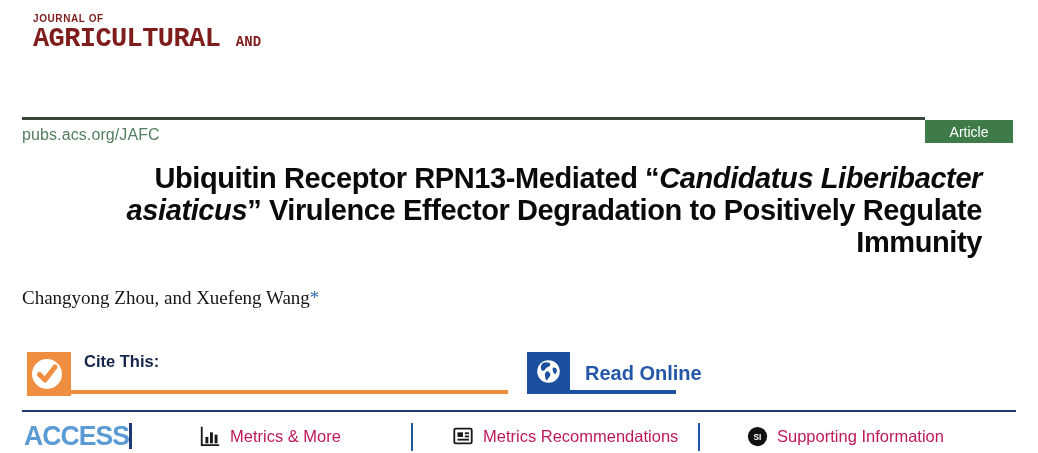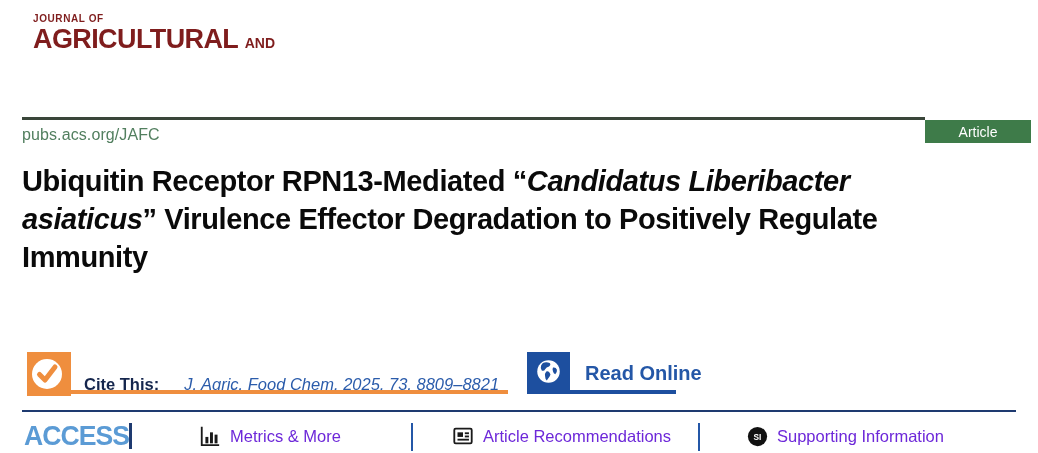--- a/index.html
+++ b/index.html
@@ -7,51 +7,52 @@
   body {
     position:relative;
     background:#ffffff;
     font-family:"Liberation Sans", sans-serif;
     overflow:hidden;
   }
 
   
   .logo { position:absolute; left:33px; top:13px; color:#7f1d1d; }
   .logo-kicker { font-size:10px; font-weight:700; letter-spacing:0.6px; margin-bottom:2px; }
-  .logo-line { font-size:27px; font-weight:800; letter-spacing:-0.6px; line-height:26px; }
+  .logo-line { font-size:27px; font-weight:800; letter-spacing:-0.6px; line-height:26px;font-family:Liberation Mono, monospace; }
   .logo-and { font-size:14px; font-weight:700; letter-spacing:0; }
 
   
   .head-rule { position:absolute; left:22px; top:117px; width:903px; height:3px; background:#3a463a; }
   .pubs-url { position:absolute; left:22px; top:126px; font-size:16px; color:#527f5f; letter-spacing:0.1px; cursor:pointer; }
   .article-badge {
-    position:absolute; left:925px; top:120px; width:106px; height:23px;
+    position:absolute; left:925px; top:120px; width:88px; height:23px;
     background:#3e7b49; color:#ffffff; font-size:14px; font-weight:500;
     display:flex; align-items:center; justify-content:center;
   }
 
   
   .title {
     position:absolute; left:22px; top:162px; width:960px;
-    font-size:29px; line-height:38px; font-weight:700; color:#0a0a0a;
+    font-size:29px; line-height:32px; font-weight:700; color:#0a0a0a;
     letter-spacing:-0.4px;
+    text-align:right;
   }
   .title i { font-weight:700; }
   .authors {
     position:absolute; left:22px; top:286px; width:980px;
     font-family:"Liberation Serif", serif;
     font-size:19px; line-height:24px; color:#161616;
   }
   .authors .star { color:#2b6cb0; }
 
   
   .cite-icon { position:absolute; left:27px; top:352px; width:44px; height:44px; }
   .cite-group {
     position:absolute; left:84px; top:352px; height:42px;
-    display:flex; align-items:flex-end; gap:25px; white-space:nowrap; cursor:pointer;
+    display:flex; align-items:flex-start; gap:13px; white-space:nowrap; cursor:pointer;
   }
   .cite-label { font-size:16.5px; font-weight:700; color:#15264d; }
   .cite-ref { font-size:16.5px; color:#2b5cab; font-style:italic; }
   .cite-ref .ref-rest { font-style:italic; }
   .orange-bar { position:absolute; left:27px; top:390px; width:481px; height:4px; background:#ef8e3e; }
 
   .read-icon-box { position:absolute; left:527px; top:352px; width:43px; height:42px; background:#1d4f9f;
     display:flex; align-items:center; justify-content:center; cursor:pointer; }
   .read-label {
     position:absolute; left:585px; top:352px; height:42px;
@@ -67,21 +68,21 @@
     font-size:28px; font-weight:700; letter-spacing:-1px;
     color:#5b9bd5; transform:scaleX(0.95); transform-origin:left; cursor:pointer;
   }
   .v-div { position:absolute; top:423px; width:2px; height:26px; }
   .v-div.dark { left:129px; background:#1e3a70; width:2.5px; }
   .v-div.blue1 { left:411px; background:#2457a7; width:1.5px; height:28px; }
   .v-div.blue2 { left:698px; background:#2457a7; width:1.5px; height:28px; }
   .nav-item {
     position:absolute; top:423px; height:26px;
     display:flex; align-items:center; gap:9px;
-    font-size:16.5px; color:#6d28d9; white-space:nowrap; cursor:pointer;
+    font-size:16.5px; color:#be185d; white-space:nowrap; cursor:pointer;
   }
   .nav-metrics { left:199px; }
   .nav-recs { left:452px; }
   .nav-si { left:747px; }
   .nav-item svg { display:block; }
 </style>
 </head>
 <body>
 
 <div class="logo">
@@ -89,32 +90,32 @@
   <div class="logo-line"><span>AGRICULTURAL</span> <span class="logo-and">AND</span></div>
 </div>
 
 <div class="head-rule"></div>
 <div class="pubs-url">pubs.acs.org/JAFC</div>
 <div class="article-badge">Article</div>
 
 <h1 class="title"><span>Ubiquitin Receptor RPN13-Mediated “</span><i>Candidatus Liberibacter asiaticus</i><span>” Virulence Effector Degradation to Positively Regulate Immunity</span></h1>
 
 <div class="authors">
+  <div><span>Changyong Zhou, and Xuefeng Wang</span><span class="star">*</span></div>
 </div>
 
 <div class="cite-icon">
   <svg width="44" height="44" viewBox="0 0 44 44">
     <rect x="0" y="0" width="44" height="44" fill="#ef8e3e"></rect>
     <circle cx="20" cy="22" r="15" fill="#ffffff"></circle>
     <polyline points="12.5,22.5 18,28 28,15" fill="none" stroke="#ef8e3e" stroke-width="5" stroke-linecap="round" stroke-linejoin="round"></polyline>
   </svg>
 </div>
 <div class="cite-group">
   <span class="cite-label">Cite This:</span>
-  <span class="cite-ref"><span>J. Agric. Food Chem.</span> <span class="ref-rest">2025, 73, 8809–8821</span></span>
 </div>
 <div class="orange-bar"></div>
 
 <div class="read-icon-box">
   <span>
     <svg width="27" height="27" viewBox="0 0 24 24">
       <circle cx="12" cy="12" r="10" fill="#ffffff"></circle>
       <path d="M7 4.5 Q10 3 13 4.5 Q14.5 6 12.5 7.5 Q10 8 9 10 Q8 12 6 11 Q4.5 9 5.5 6.5 Z" fill="#1d4f9f"></path>
       <path d="M10 12 Q12 11 13 13 Q14.5 14.5 13 16.5 Q11.5 18.5 10.5 20 Q9 19 9 16.5 Q8.5 13.5 10 12 Z" fill="#1d4f9f"></path>
       <path d="M16 8.5 Q18.5 8 19.5 10.5 Q19.8 13 18 14.5 Q16.5 14 16 12 Q15.2 10 16 8.5 Z" fill="#1d4f9f"></path>
@@ -145,21 +146,21 @@
 <div class="nav-item nav-recs">
   <span>
     <svg width="22" height="22" viewBox="0 0 24 24">
       <rect x="2.5" y="4" width="19" height="16" rx="1.5" fill="none" stroke="#1a1a1a" stroke-width="2"></rect>
       <rect x="6" y="8" width="6" height="5" fill="#1a1a1a"></rect>
       <line x1="14" y1="9" x2="18.5" y2="9" stroke="#1a1a1a" stroke-width="2"></line>
       <line x1="14" y1="12.5" x2="18.5" y2="12.5" stroke="#1a1a1a" stroke-width="2"></line>
       <line x1="6" y1="16" x2="18.5" y2="16" stroke="#1a1a1a" stroke-width="2"></line>
     </svg>
   </span>
-  <span>Article Recommendations</span>
+  <span>Metrics Recommendations</span>
 </div>
 <div class="v-div blue2"></div>
 
 <div class="nav-item nav-si">
   <span>
     <svg width="21" height="21" viewBox="0 0 24 24">
       <circle cx="12" cy="12" r="11" fill="#111111"></circle>
       <text x="12" y="16" text-anchor="middle" font-size="9.5" font-weight="bold" font-family="Liberation Sans, sans-serif" fill="#ffffff">SI</text>
     </svg>
   </span>

